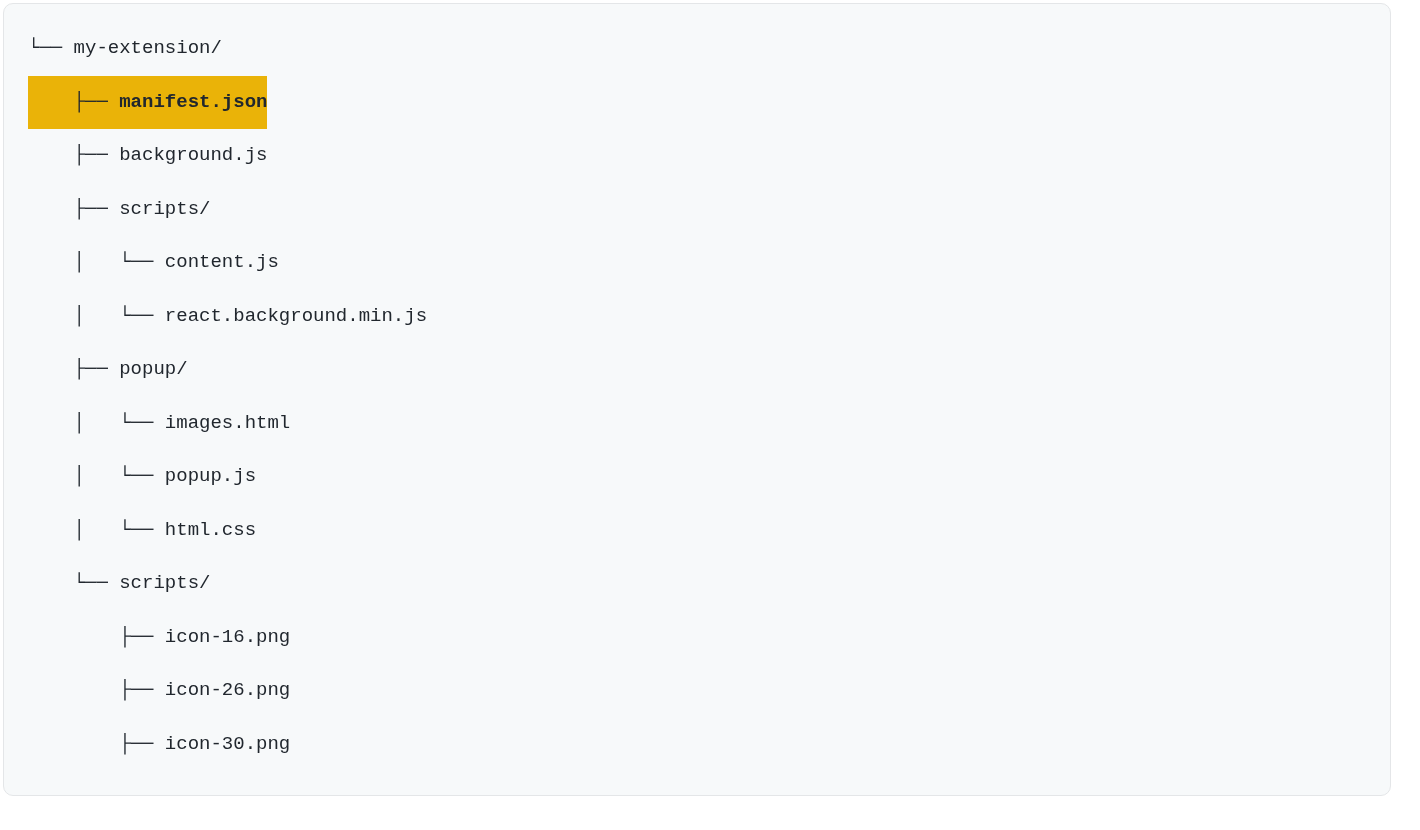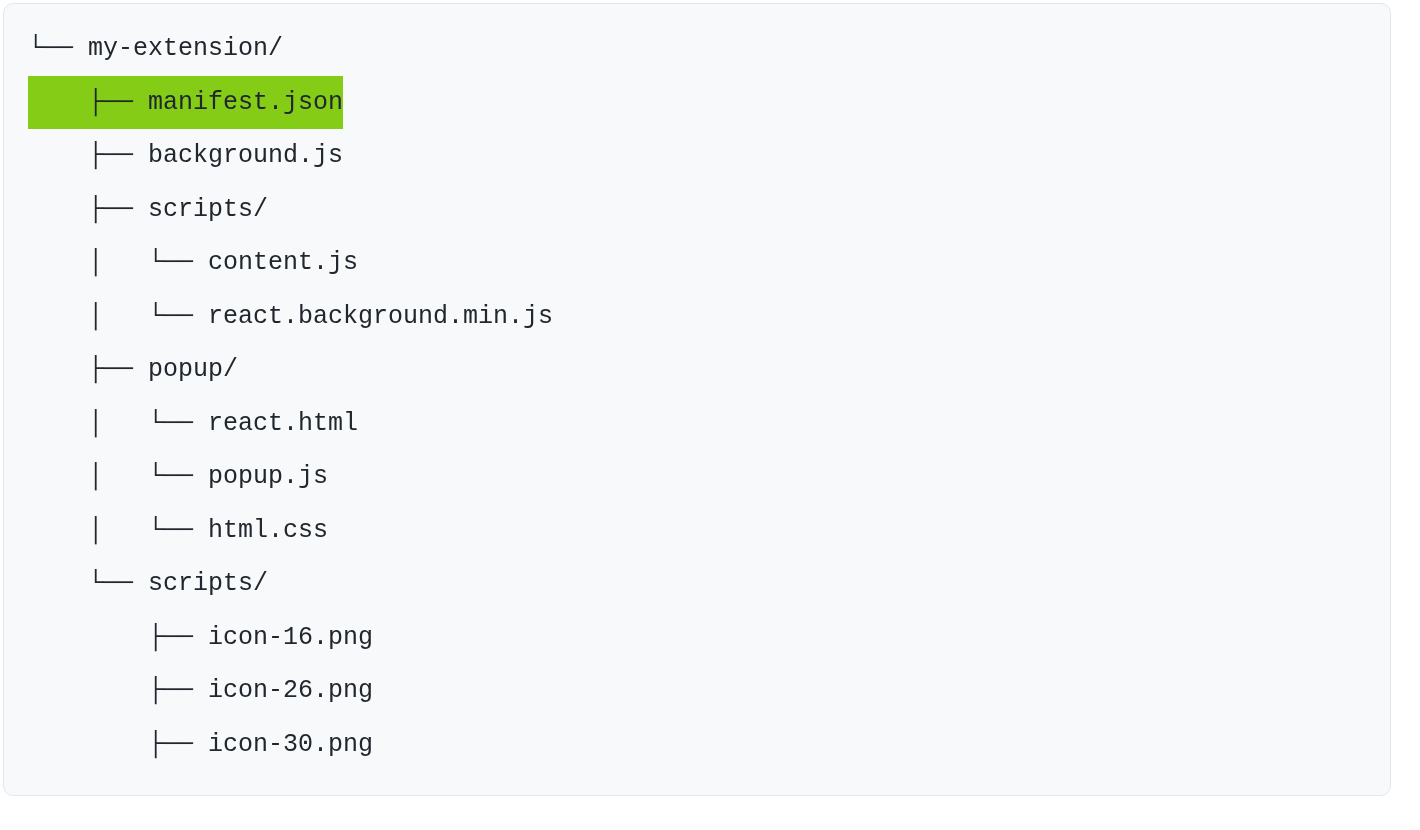--- a/index.html
+++ b/index.html
@@ -14,45 +14,46 @@
   .codebox {
     width: 1388px;
     margin: 3px 0 0 3px;
     border: 1px solid #e4e6e8;
     border-radius: 10px;
     background: #f7f9fa;
     padding: 18px 0 24px 0;
     box-sizing: border-box;
   }
   .line {
-    font-size: 25px;
+    font-size: 19px;
     line-height: 53.5px;
     color: #21272e;
     white-space: pre;
     padding-left: 24px;
   }
   .hl-wrap {
-    background: #84cc16;
+    background: #eab308;
     display: inline-block;
     padding-right: 0;
+    font-weight: bold;
   }
 </style>
 </head>
 <body>
 
 <div class="codebox">
   <div id="tree-container">
       <div class="line"><span>└── </span><span>my-extension/</span></div>
       <div class="line"><span class="hl-wrap"><span>    ├── </span><span>manifest.json</span></span></div>
       <div class="line"><span>    ├── </span><span>background.js</span></div>
       <div class="line"><span>    ├── </span><span>scripts/</span></div>
       <div class="line"><span>    │   └── </span><span>content.js</span></div>
       <div class="line"><span>    │   └── </span><span>react.background.min.js</span></div>
       <div class="line"><span>    ├── </span><span>popup/</span></div>
-      <div class="line"><span>    │   └── </span><span>react.html</span></div>
+      <div class="line"><span>    │   └── </span><span>images.html</span></div>
       <div class="line"><span>    │   └── </span><span>popup.js</span></div>
       <div class="line"><span>    │   └── </span><span>html.css</span></div>
       <div class="line"><span>    └── </span><span>scripts/</span></div>
       <div class="line"><span>        ├── </span><span>icon-16.png</span></div>
       <div class="line"><span>        ├── </span><span>icon-26.png</span></div>
       <div class="line"><span>        ├── </span><span>icon-30.png</span></div>
     </div>
 </div>
 
 </body></html>

